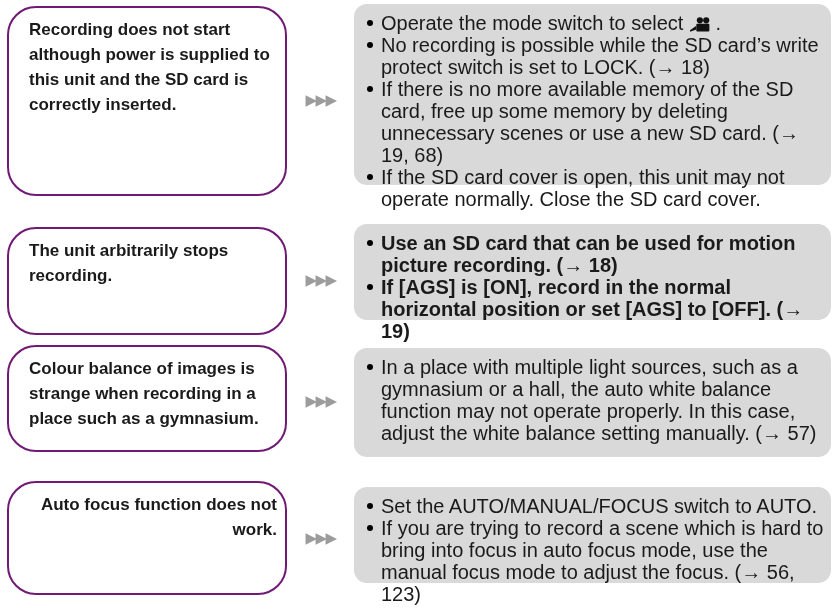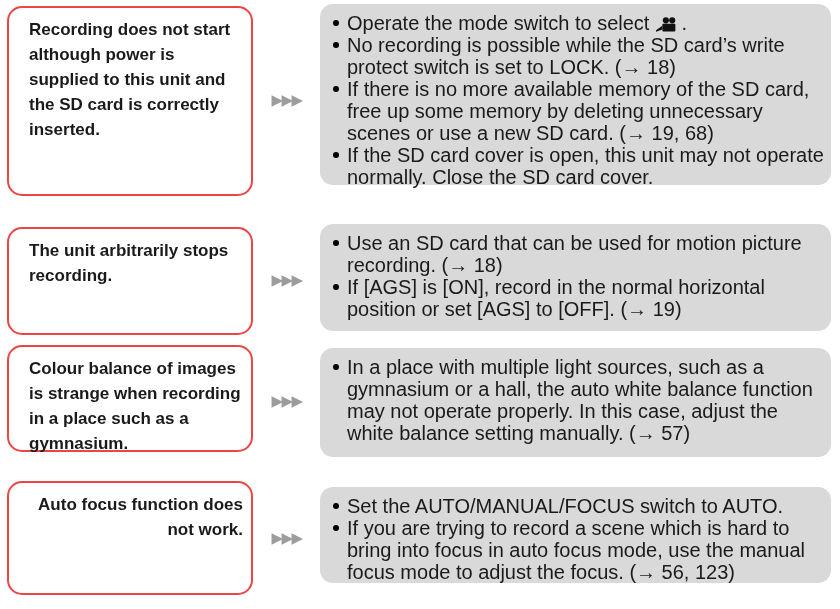--- a/index.html
+++ b/index.html
@@ -15,24 +15,24 @@
   .row {
     position:absolute; left:7px; width:824px;
     display:flex; align-items:flex-start;
   }
   #row1 { top:4px; }
   #row2 { top:224px; }
   #row3 { top:345px; }
   #row4 { top:481px; }
 
   .problem-box {
-    width:246px; flex:none;
+    width:280px; flex:none;
     background:#ffffff;
-    border:2px solid #ef4444;
-    border-radius:15px;
+    border:2px solid #701a75;
+    border-radius:29px;
     padding:9px 8px 0 20px;
     font-size:17px; font-weight:bold; line-height:25px;
   }
   #row1 .problem-box { height:190px; margin-top:2px; }
   #row2 .problem-box { height:108px; margin-top:3px; }
   #row3 .problem-box { height:107px; }
   #row4 .problem-box { height:114px;text-align:right; }
 
   .arrow-cell {
     width:67px; flex:none; align-self:stretch;
@@ -47,21 +47,21 @@
   }
 
   .solution-panel {
     flex:1;
     background:#d9d9d9;
     border-radius:13px;
     padding:8px 6px 0 13px;
     font-size:20px; line-height:22px;
   }
   #row1 .solution-panel { height:181px; }
-  #row2 .solution-panel { height:107px; }
+  #row2 .solution-panel { height:96px;font-weight:bold; }
   #row3 .solution-panel { height:109px; margin-top:3px; }
   #row4 .solution-panel { height:96px; margin-top:6px; }
 
   ul.solutions { list-style:none; }
   ul.solutions li { display:flex; }
   .bullet {
     flex:none; width:6px; height:6px; border-radius:50%;
     background:#000; margin:8px 8px 0 0;
   }
   .txt { flex:1; }

